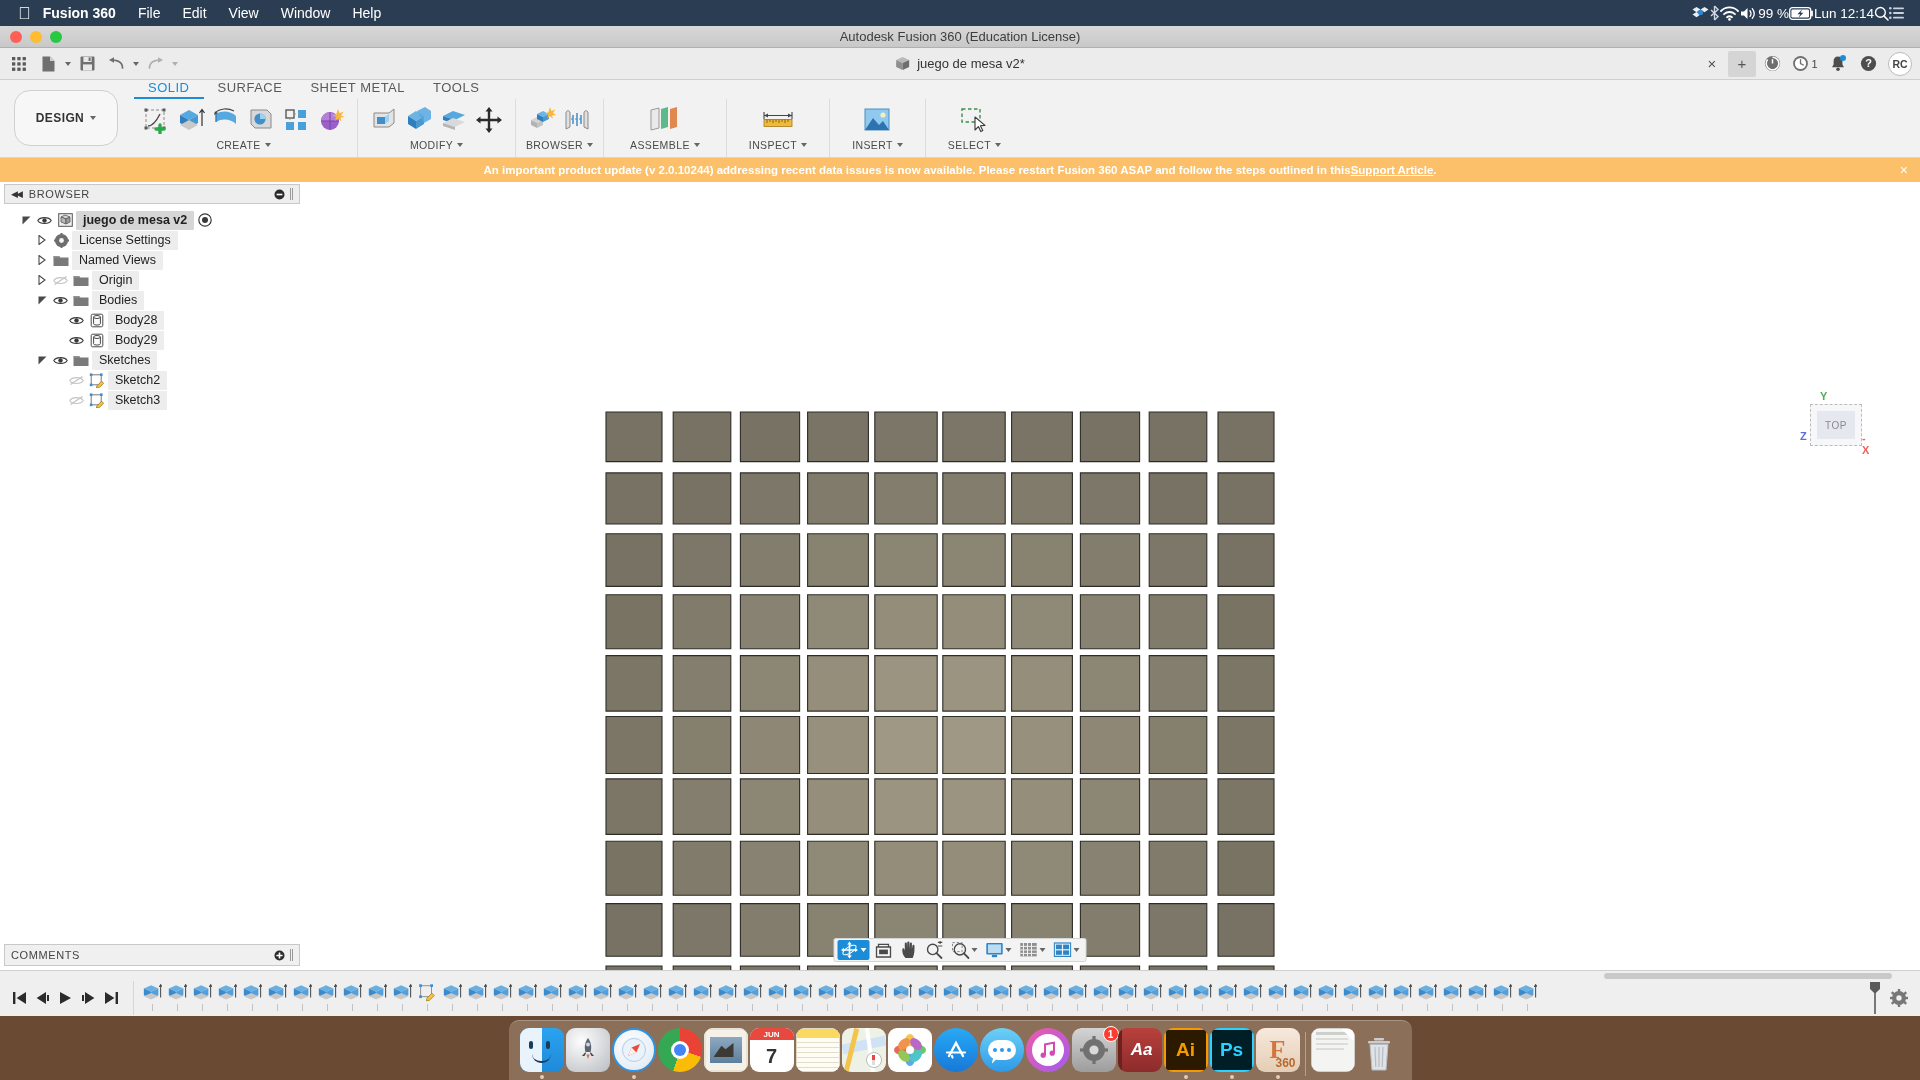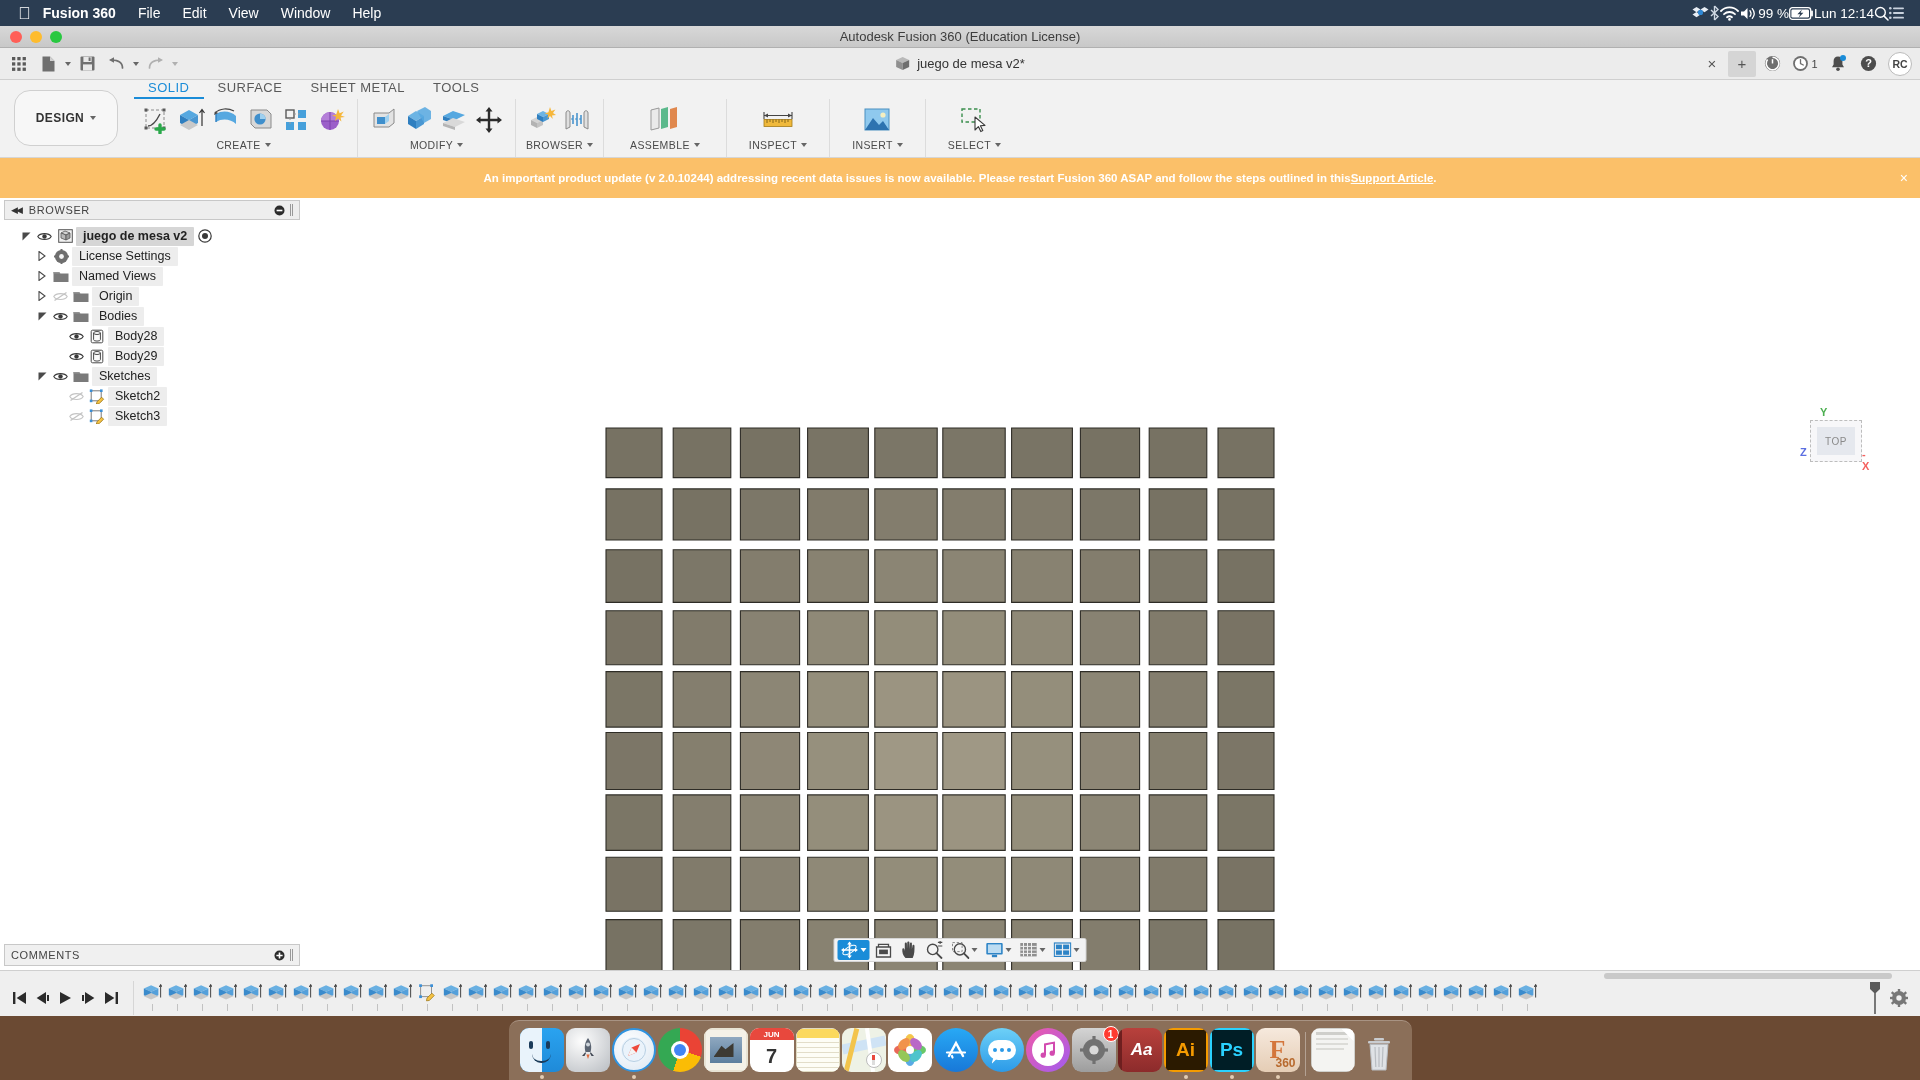--- a/index.html
+++ b/index.html
@@ -87,21 +87,21 @@
   .panels { display: flex; align-items: flex-start; height: 58px; }
   .panel { display: flex; flex-direction: column; align-items: center; height: 58px;
            border-right: 1px solid #dcdcdc; padding: 0 6px; }
   .panel:last-child { border-right: none; }
   .panel-icons { display: flex; align-items: center; gap: 3px; height: 40px; padding: 1px 4px 0; }
   .tool { width: 32px; height: 34px; display: flex; align-items: center; justify-content: center; border-radius: 3px; }
   .panel-label { font-size: 10.5px; color: #4a4a4a; letter-spacing: .4px; display: flex; align-items: center; gap: 3px; }
 
   
   .banner {
-    height: 40px; background: #fbc069; color: #fff;
+    height: 24px; background: #fbc069; color: #fff;
     display: flex; align-items: center; justify-content: center;
     font-size: 11.5px; font-weight: bold; position: relative;
   }
   .banner a { color: #fff; text-decoration: underline; }
   .banner .x { position: absolute; right: 12px; font-size: 14px; font-weight: normal; }
 
   
   .body-area { flex: 1; position: relative; background: #fff; overflow: hidden; }
 
   

